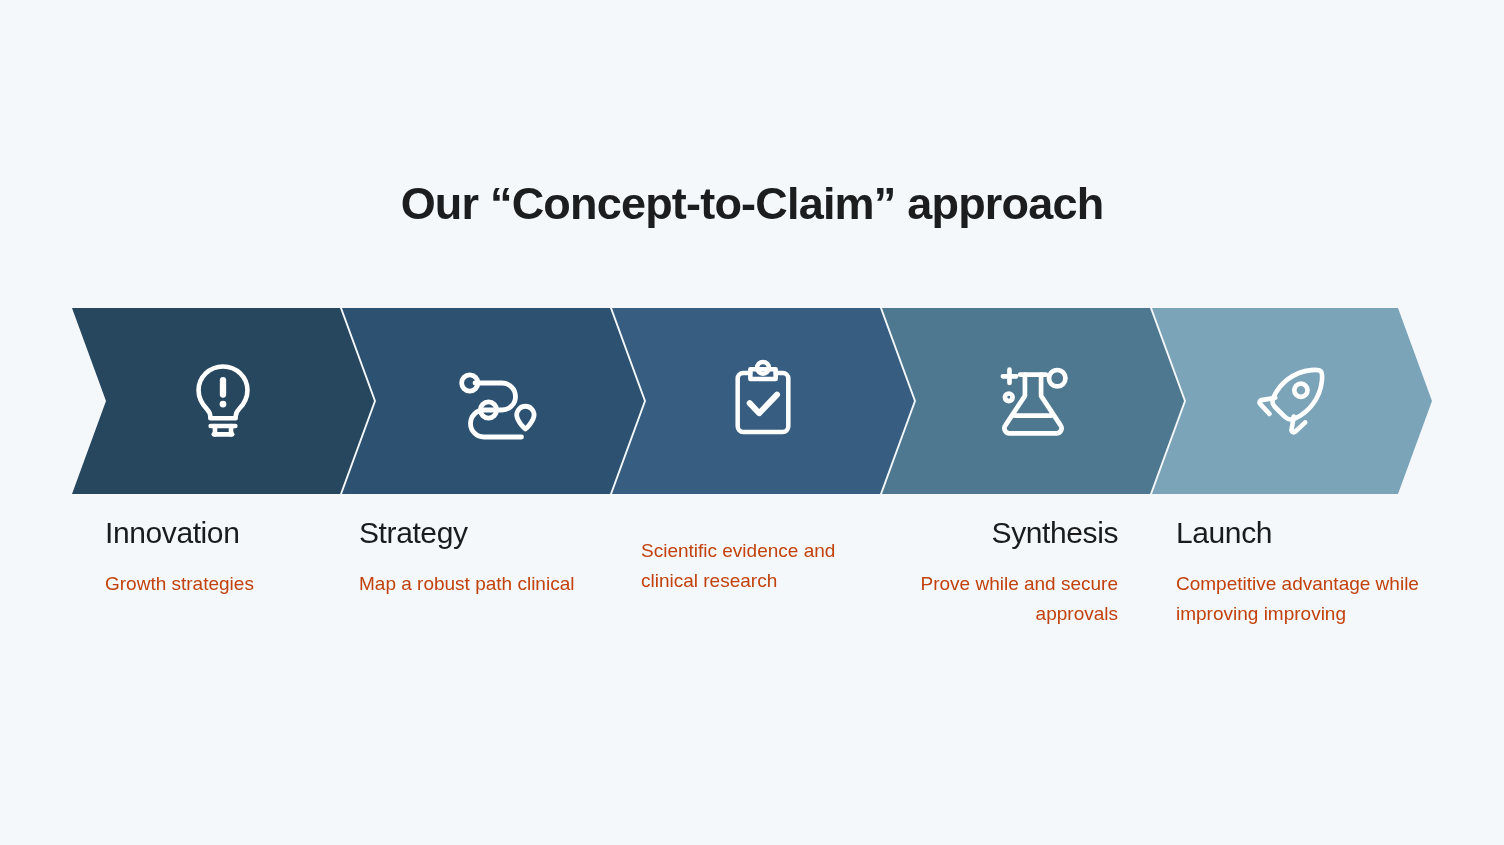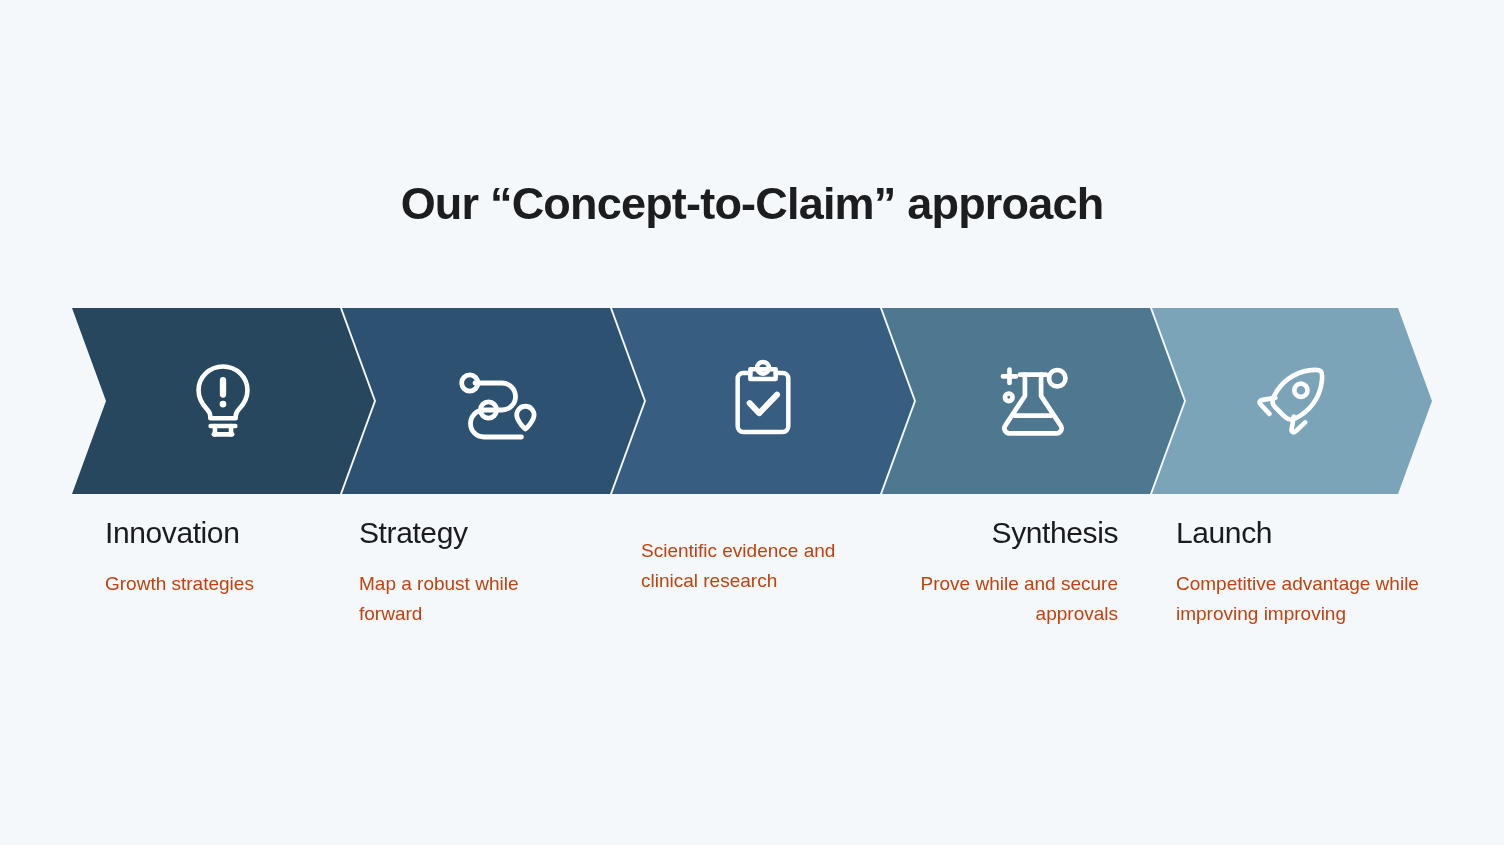--- a/index.html
+++ b/index.html
@@ -160,21 +160,21 @@
 
   <div class="cols">
 
     <div class="col" style="left:105px; width:230px;">
       <div class="col-title">Innovation</div>
       <div class="col-desc">Growth strategies</div>
     </div>
 
     <div class="col" style="left:359px; width:225px;">
       <div class="col-title">Strategy</div>
-      <div class="col-desc">Map a robust while forward</div>
+      <div class="col-desc">Map a robust path clinical</div>
     </div>
 
     <div class="col" style="left:641px; width:240px;">
       <div class="col-desc">Scientific evidence and clinical research</div>
     </div>
 
     <div class="col" style="left:908px; width:210px;text-align:right;">
       <div class="col-title">Synthesis</div>
       <div class="col-desc">Prove while and secure approvals</div>
     </div>

